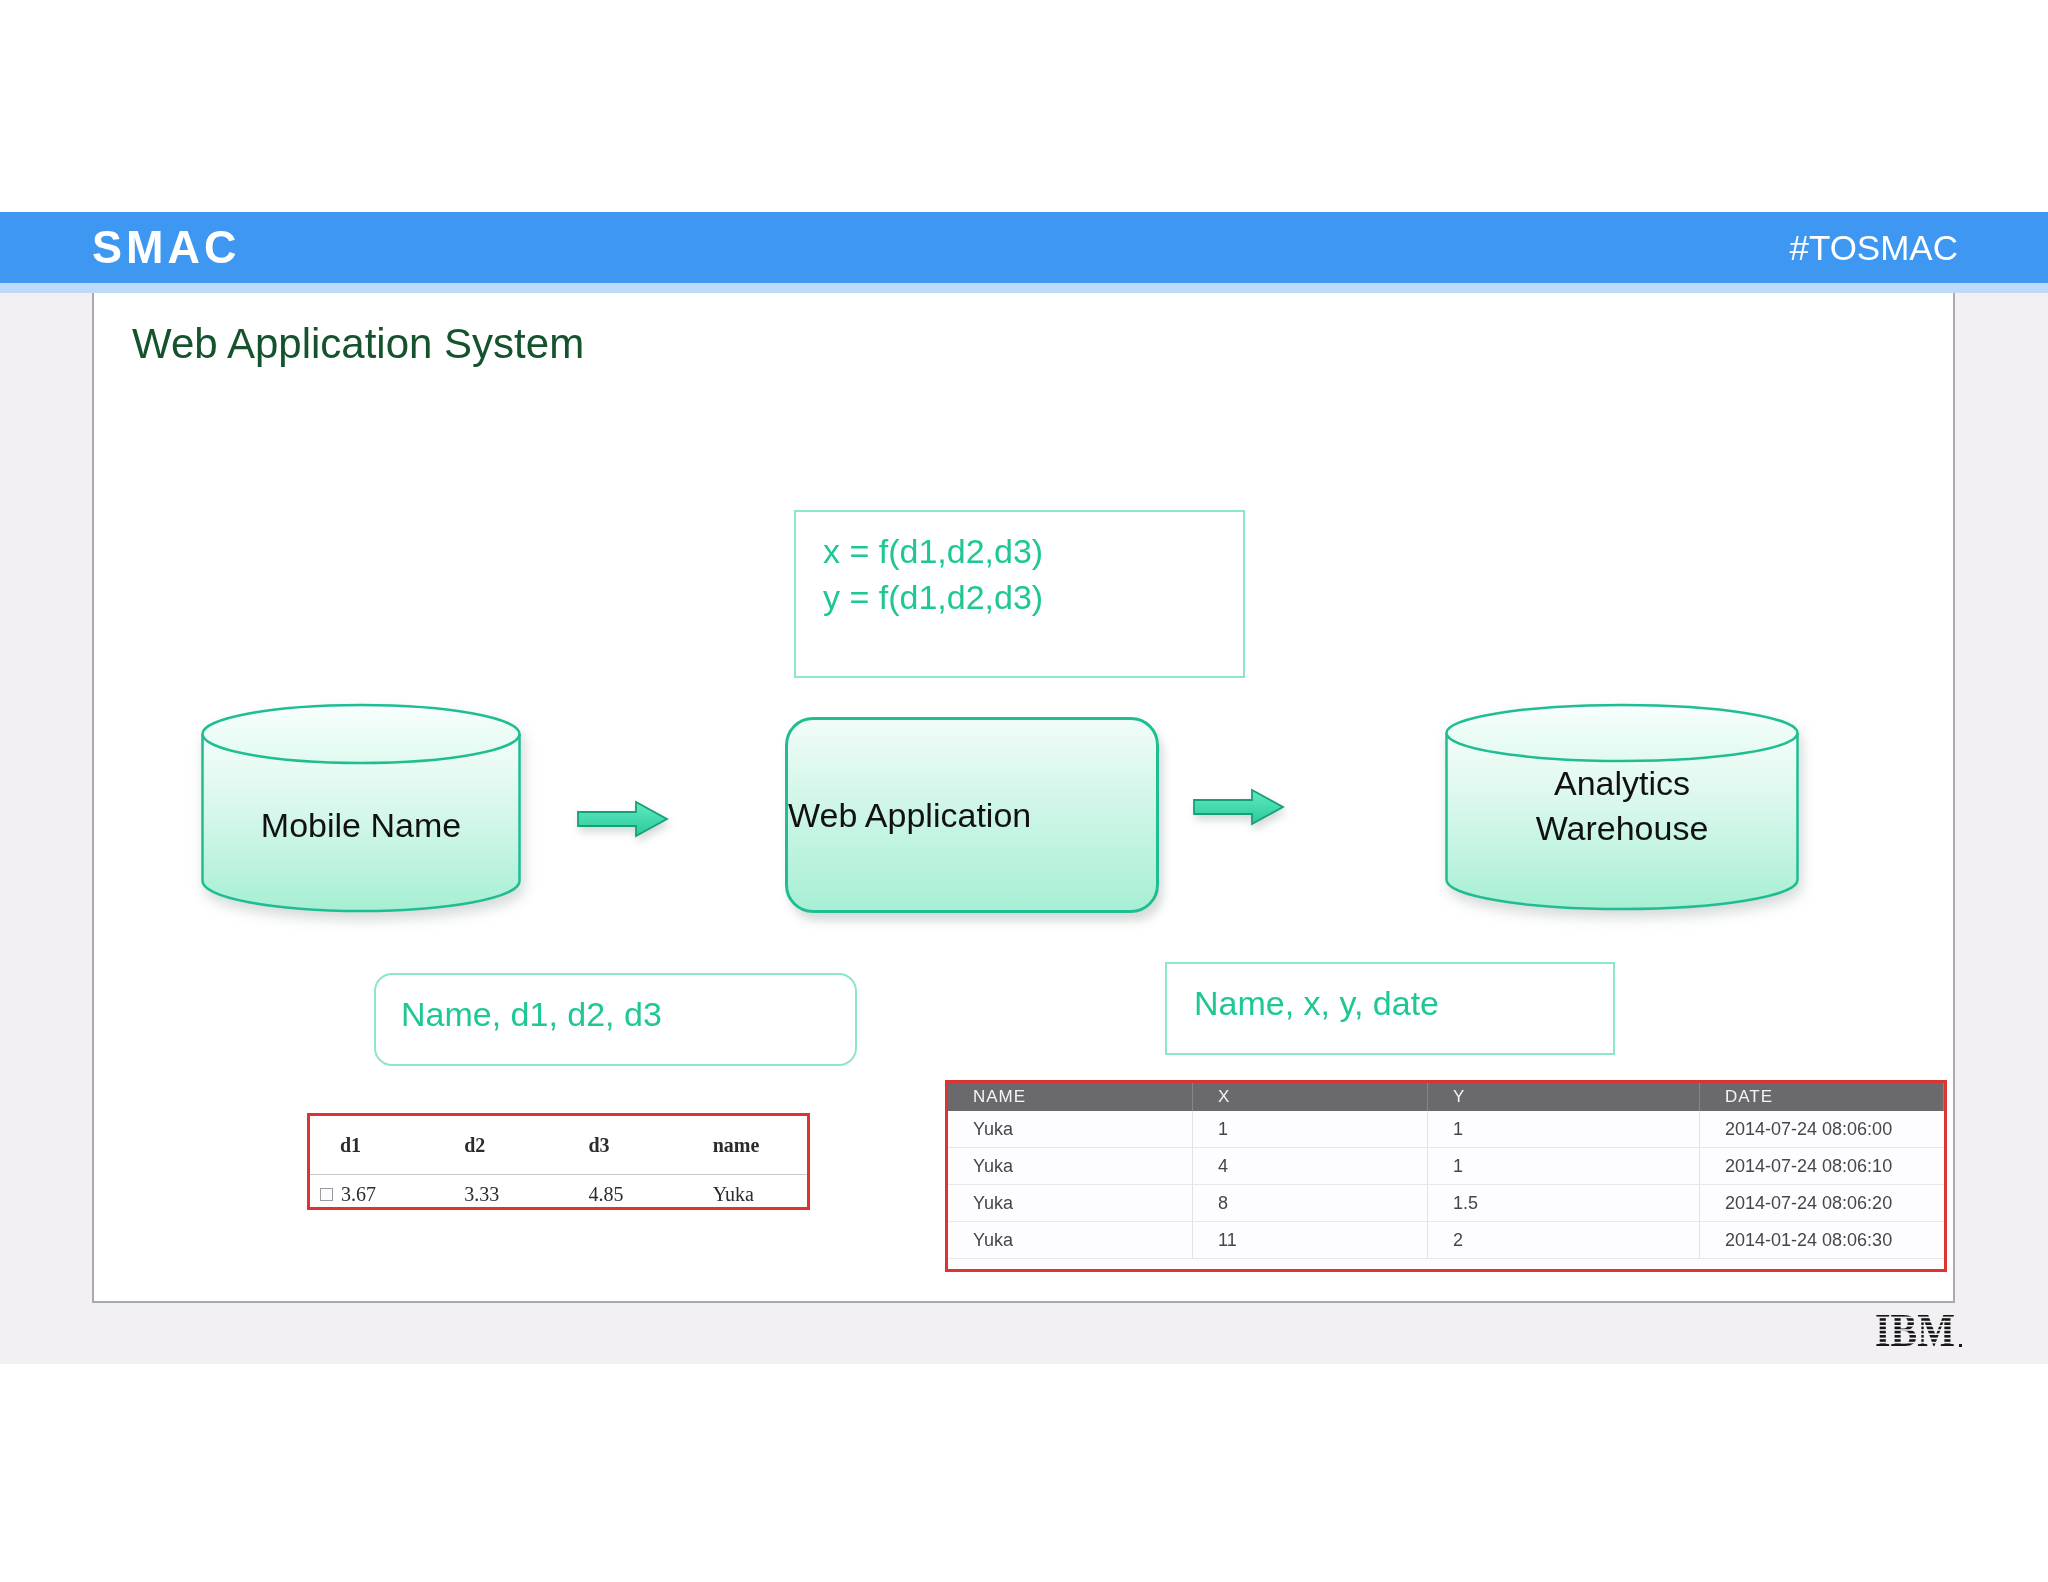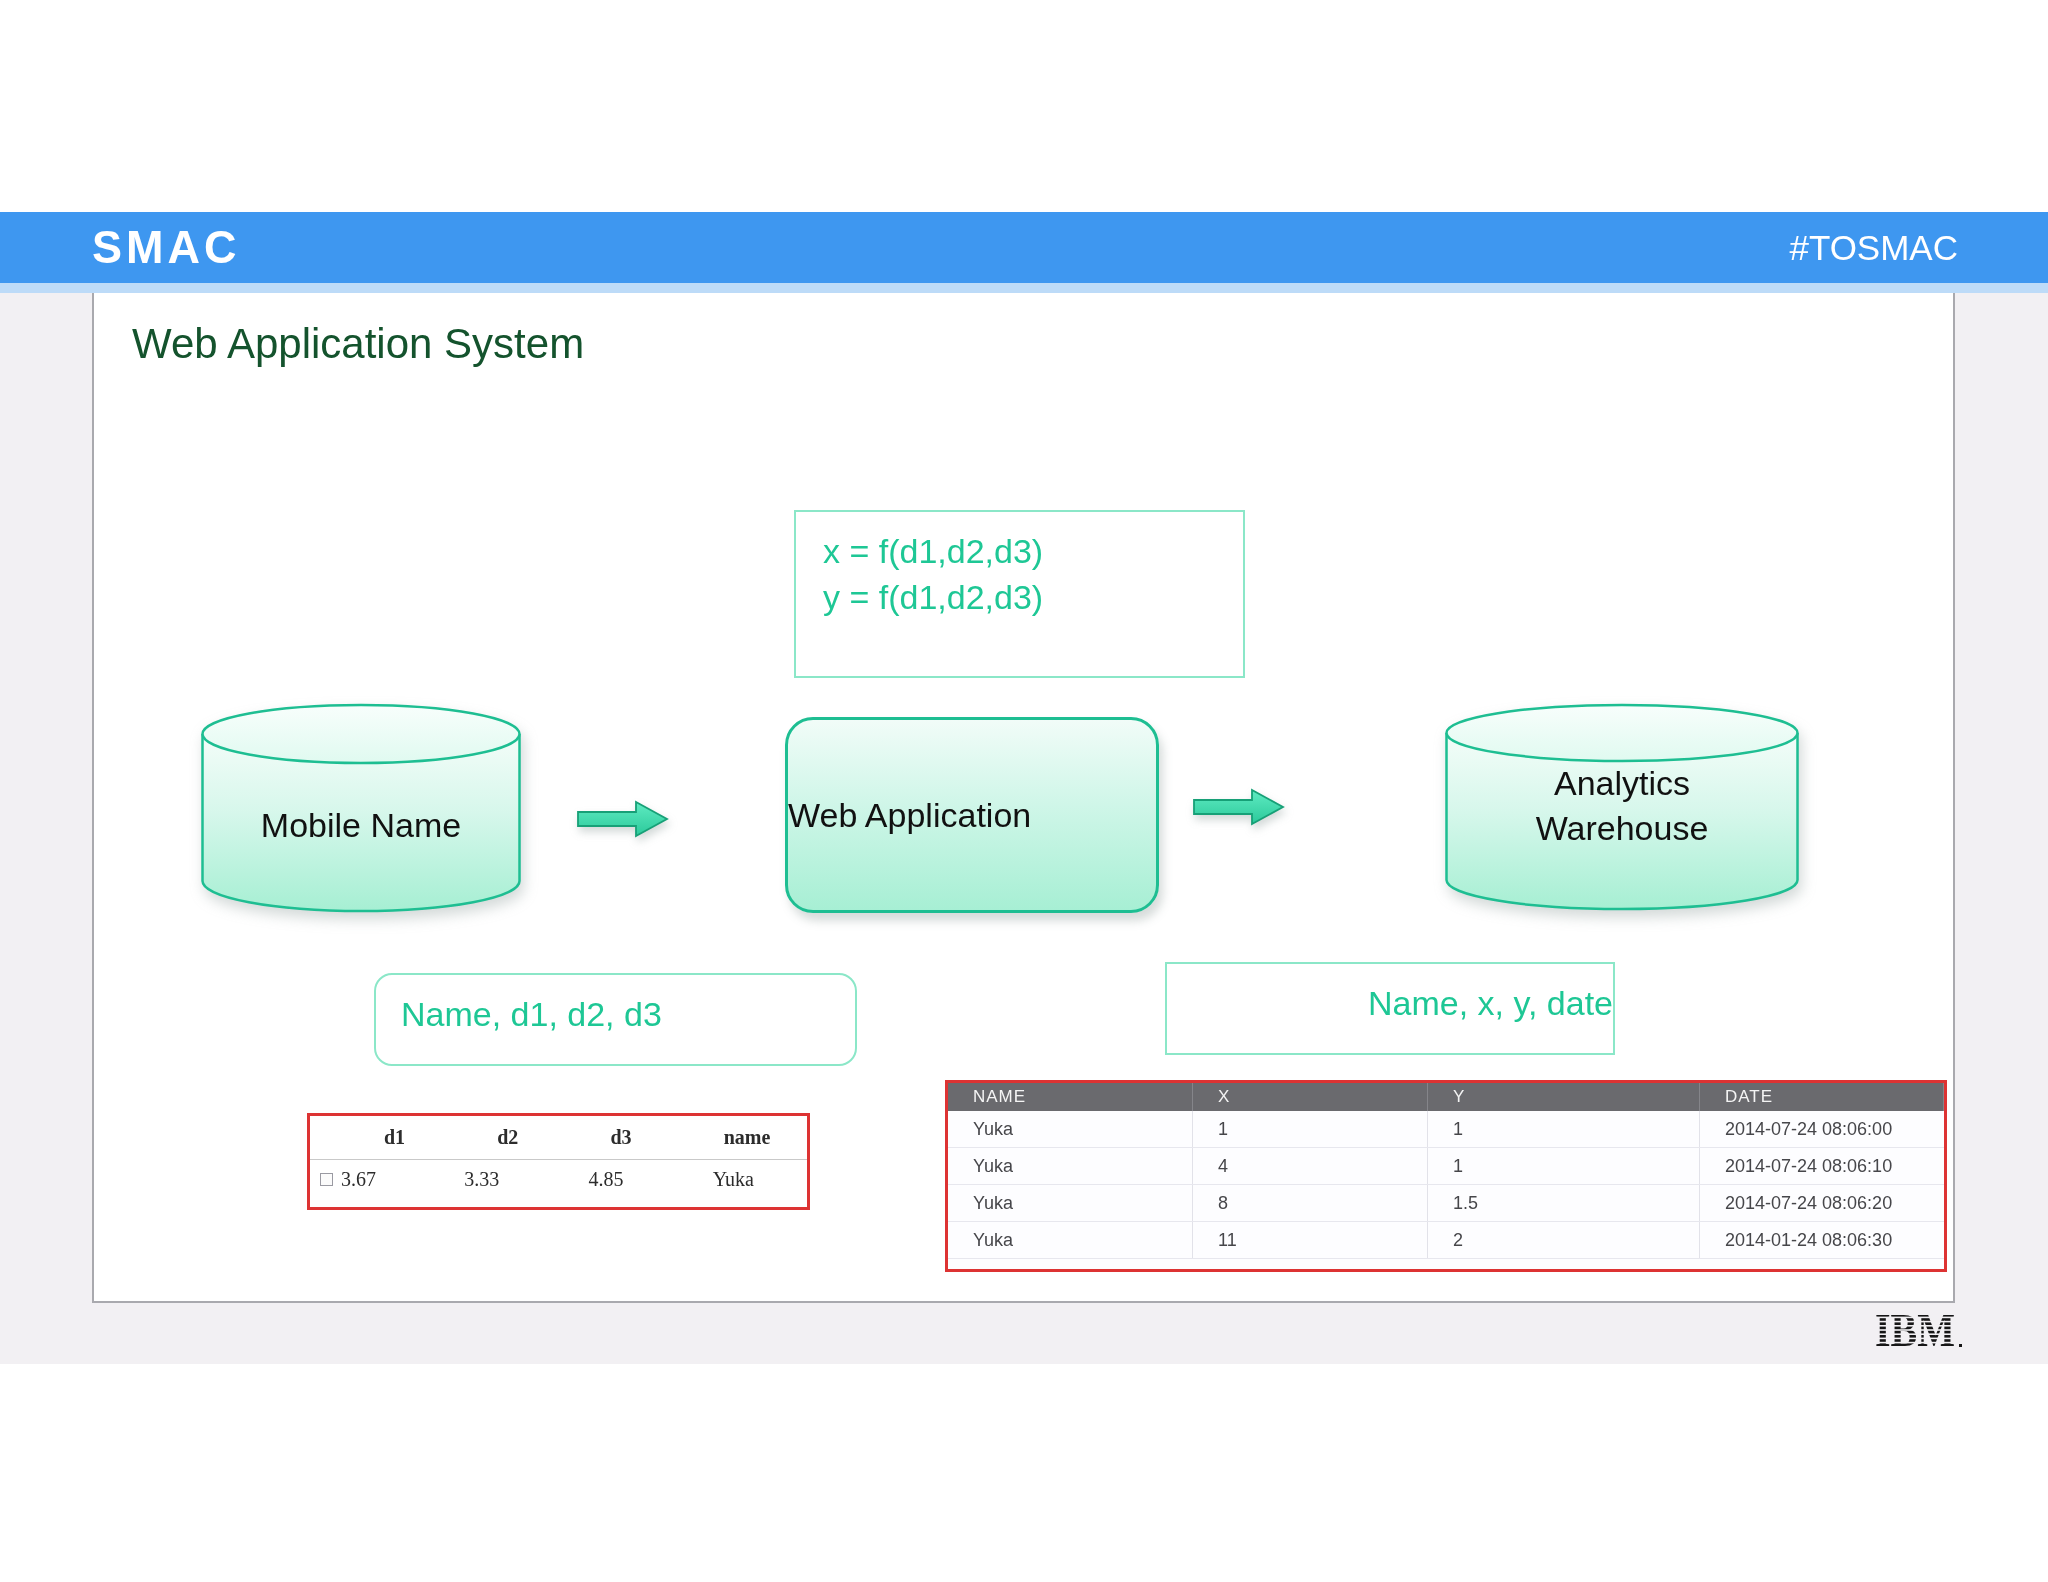--- a/index.html
+++ b/index.html
@@ -43,21 +43,21 @@
     position:absolute; left:38px; top:26px;
     font-size:42px; color:#14532d; line-height:1.2;
   }
   
   .green-box {
     position:absolute; border:2px solid #8BE7C8; background:#ffffff;
     color:#1EC795; font-size:34px; line-height:46px;
   }
   .formula-box   { left:700px;  top:217px; width:451px; height:168px; padding:16px 0 0 27px; }
   .fields-box-1  { left:280px;  top:680px; width:483px; height:93px;  padding:16px 0 0 25px;border-radius:18px; }
-  .fields-box-2  { left:1071px; top:669px; width:450px; height:93px;  padding:16px 0 0 27px;text-align:right; }
+  .fields-box-2  { left:1071px; top:669px; width:450px; height:93px;  padding:16px 0 0 27px; }
   
   .cylinder { position:absolute; filter:drop-shadow(3px 7px 7px rgba(110,130,125,.30)); }
   .cyl-1 { left:106px;  top:410px; width:322px; height:212px; }
   .cyl-2 { left:1350px; top:410px; width:356px; height:210px; }
   .node-label {
     position:absolute; left:0; width:100%; text-align:center;
     color:#111; font-size:34px; line-height:45px;
   }
   .cyl-1 .node-label { top:100px; }
   .cyl-2 .node-label { top:58px; }
@@ -72,21 +72,21 @@
   .flow-arrow { position:absolute; width:92px; height:40px; filter:drop-shadow(2px 5px 4px rgba(110,130,125,.30)); }
   .arrow-1 { left:483px;  top:506px; }
   .arrow-2 { left:1099px; top:494px; }
   
   .small-table {
     position:absolute; left:213px; top:820px; width:503px; height:97px;
     border:3px solid #DD3333; background:#ffffff;
     font-family:"Liberation Serif", serif; color:#2c2c2c;
   }
   .small-table .st-row { display:flex; }
-  .small-table .st-head { height:44px; border-bottom:1px solid #C9C9C9;padding-left:44px; }
+  .small-table .st-head { height:59px; border-bottom:1px solid #C9C9C9; }
   .small-table .st-body { height:38px; }
   .small-table .st-cell { width:125px; padding-left:30px; display:flex; align-items:center; font-size:20px; }
   .small-table .st-head .st-cell { font-weight:700; }
   .small-table .st-body .st-cell-first { padding-left:10px; }
   .checkbox {
     display:inline-block; width:13px; height:13px;
     border:1px solid #9a9aa2; background:#fbfbfb; margin-right:8px;
   }
   
   .big-table {

